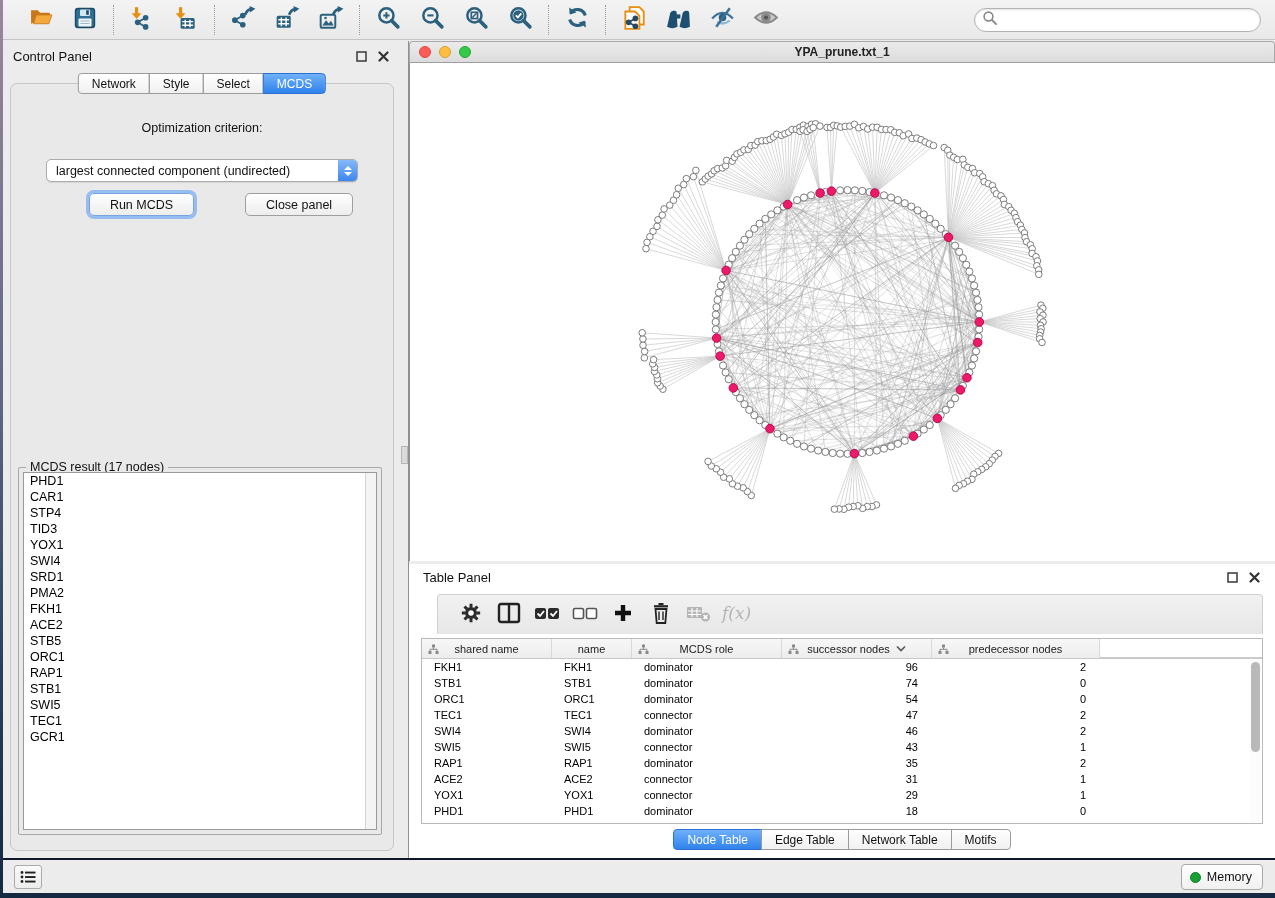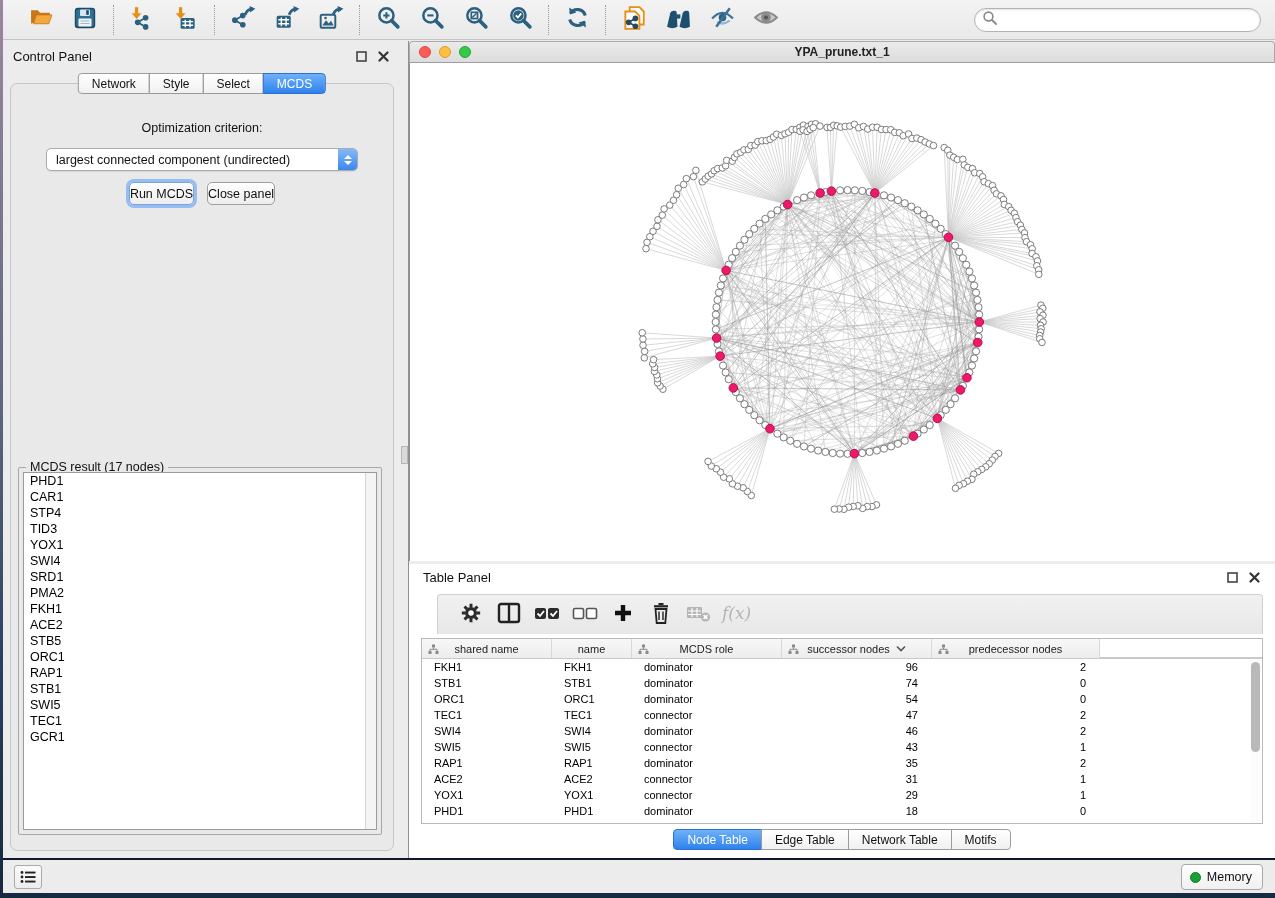--- a/index.html
+++ b/index.html
@@ -31,31 +31,31 @@
   .wbtn { width:13px; height:13px; display:flex; align-items:center; justify-content:center; cursor:pointer; }
   .cp-body { position:absolute; left:7px; right:6px; top:42px; bottom:7px; background:#e9e9e9;
     border:1px solid #c6c6c6; border-radius:7px; }
   .cp-tabs { position:absolute; top:-11px; left:50%; transform:translateX(-50%); display:inline-flex; z-index:3; }
   .seg { height:21px; padding:0 13px; font-size:12px; display:flex; align-items:center; background:linear-gradient(#ffffff,#f0f0f0);
     border:1px solid #9b9b9b; margin-left:-1px; cursor:pointer; color:#111; white-space:nowrap; }
   .seg:first-child { border-radius:4px 0 0 4px; margin-left:0; }
   .seg:last-child { border-radius:0 4px 4px 0; }
   .seg.active { background:linear-gradient(#6fb1fa,#2f82ec); color:#fff; border-color:#2a6fd1; }
   .opt-label { text-align:center; margin-top:37px; font-size:12.5px; color:#111; }
-  .dropdown { position:relative; margin:13px auto 0; width:312px; height:23px; background:#fff; border:1px solid #ababab;
+  .dropdown { position:relative; margin:24px auto 0; width:312px; height:23px; background:#fff; border:1px solid #ababab;
     border-radius:5px; display:flex; align-items:center; cursor:pointer; box-shadow:0 1px 1px rgba(0,0,0,.08); }
   .dropdown .val { font-size:12.5px; padding-left:9px; color:#111; flex:1; white-space:nowrap; overflow:hidden; }
   .stepper { width:19px; height:21px; border-radius:0 4px 4px 0; background:linear-gradient(#85b9f9,#3c87ee);
     display:flex; flex-direction:column; align-items:center; justify-content:center; gap:2px; }
   .stepper i { width:0; height:0; border-left:4px solid transparent; border-right:4px solid transparent; display:block; }
   .stepper i.up { border-bottom:4px solid #fff; }
   .stepper i.dn { border-top:4px solid #fff; }
   .btn-row { display:flex; justify-content:center; gap:13px; margin-top:11px; }
-  .pbtn { height:23px; padding:0 0; font-size:12.5px; color:#111; background:linear-gradient(#ffffff,#ededed);
-    border:1px solid #9e9e9e; border-radius:5px; cursor:pointer; }
+  .pbtn { height:23px; padding:0 20px; font-size:12.5px; color:#111; background:linear-gradient(#ffffff,#ededed);
+    border:1px solid #9e9e9e; border-radius:5px; cursor:pointer;margin-left:38px; }
   .pbtn.focused { box-shadow:0 0 0 3px rgba(106,166,248,.65); border-color:#7aa4e0; }
 
   .mcds-group { position:absolute; left:7px; right:11px; top:383px; bottom:15px;
     border:1px solid #a8a8a8; border-radius:2px; }
   .mcds-legend { position:absolute; top:-8px; left:7px; background:#e9e9e9; padding:0 4px; font-size:12.5px; color:#111; }
   .mcds-list { position:absolute; inset:4px 4px 4px 4px; background:#fff; border:1px solid #9a9a9a; overflow:hidden; }
   .mcds-item { font-size:12.5px; line-height:16px; padding-left:6px; color:#000; }
   .mcds-scroll { position:absolute; top:1px; bottom:1px; right:1px; width:11px; background:#f4f4f4; border-left:1px solid #d5d5d5; }
 
   

